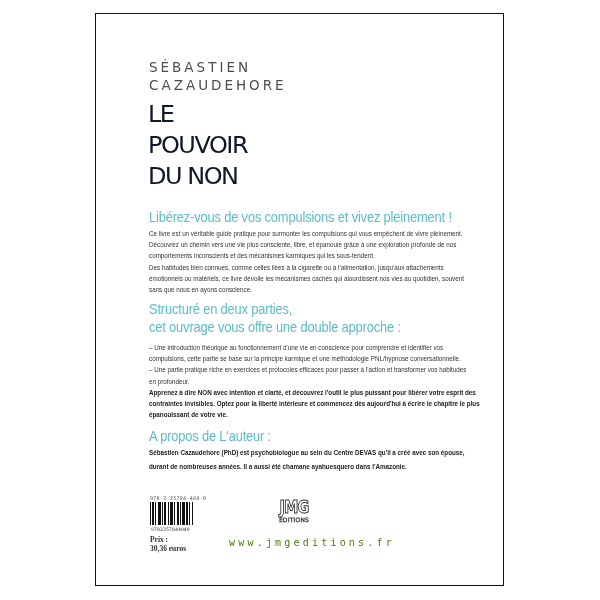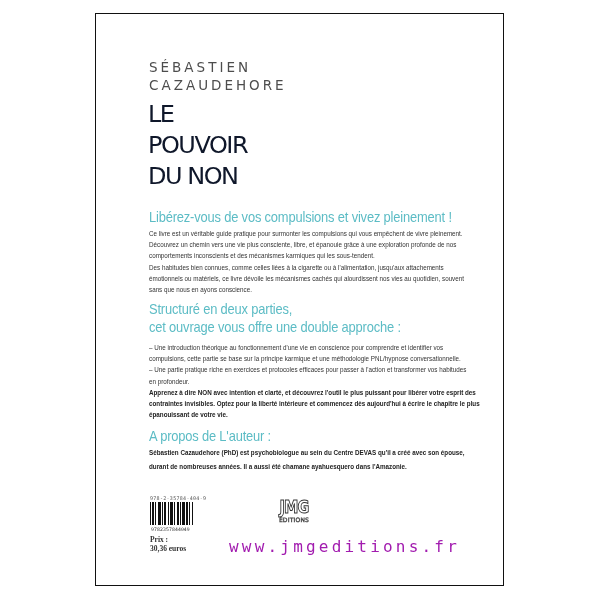--- a/index.html
+++ b/index.html
@@ -37,21 +37,21 @@
   .para div { white-space:nowrap; }
   .isbn-top { position:absolute; left:150px; top:495px; font-size:5px; color:#555; letter-spacing:0.3px; font-family:"DejaVu Sans Mono", monospace; }
   .barcode { position:absolute; left:150px; top:502px; width:44px; height:23px; display:flex; gap:0; }
   .barcode span { display:block; height:100%; background:#111; }
   .isbn-bottom { position:absolute; left:151px; top:527px; font-size:4.8px; color:#333; font-family:"DejaVu Sans Mono", monospace; letter-spacing:0.1px; }
   .price { position:absolute; left:150px; top:535px; font-size:7.5px; font-weight:bold; line-height:9px; color:#333; font-family:Liberation Serif, serif; }
   .logo { position:absolute; left:277px; top:499px; width:34px; text-align:center; }
   .logo .jmg { font-family:"DejaVu Sans", sans-serif; font-weight:bold; font-size:17px; line-height:16px; color:#fff;
     -webkit-text-stroke:1px #333; letter-spacing:-1px; transform:scaleX(0.85); }
   .logo .ed { font-family:"DejaVu Sans", sans-serif; font-size:6px; color:#fff; -webkit-text-stroke:0.5px #444; letter-spacing:0.2px; margin-top:1px; }
-  .website { position:absolute; left:229px; top:537px; font-family:"DejaVu Sans Mono", monospace; font-size:16px; letter-spacing:3.2px; color:#a21caf; }
+  .website { position:absolute; left:229px; top:537px; font-family:"DejaVu Sans Mono", monospace; font-size:10px; letter-spacing:3.2px; color:#4d7c0f; }
 </style>
 </head>
 <body>
 
 <div class="frame"></div>
 
 <div class="author">
   <div>SÉBASTIEN</div>
   <div>CAZAUDEHORE</div>
 </div>

